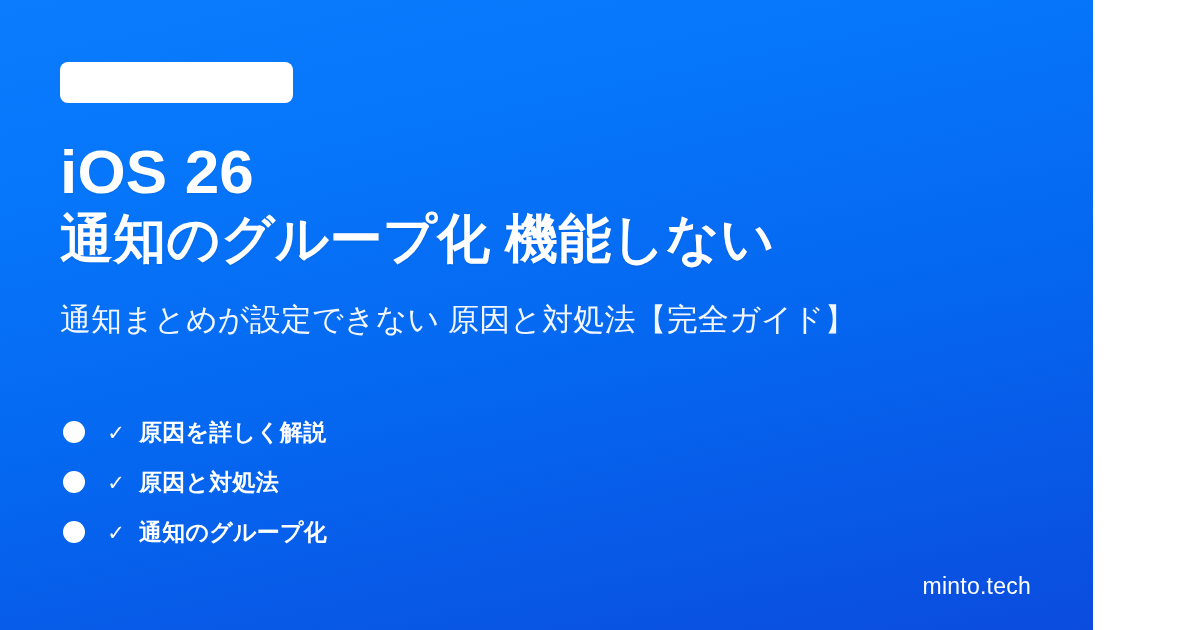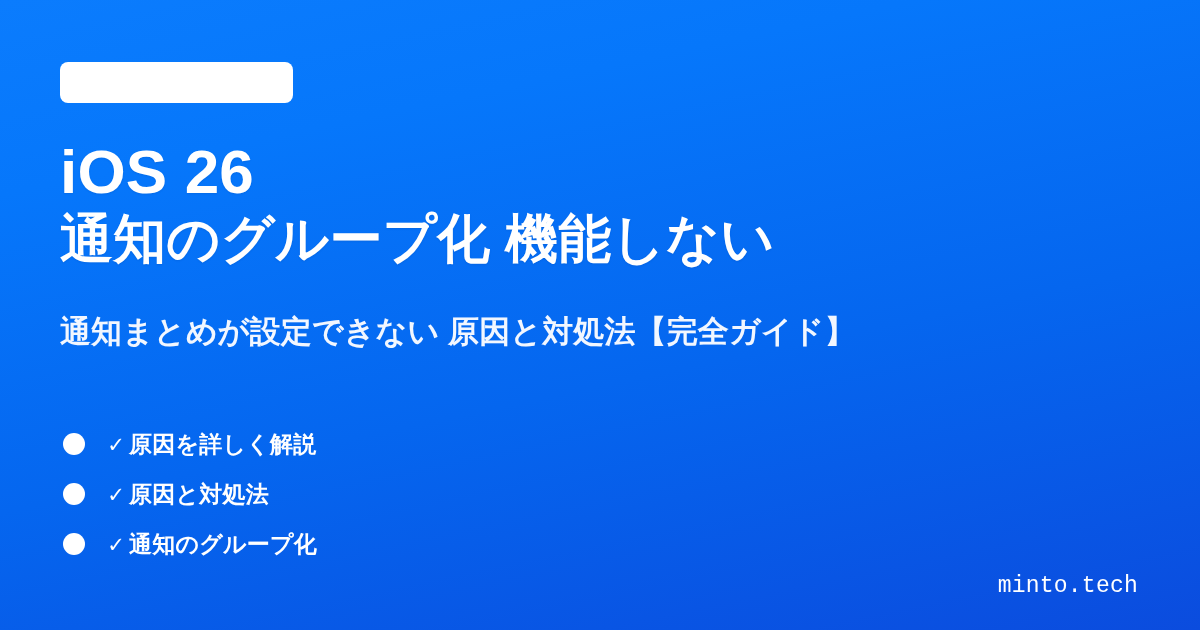--- a/index.html
+++ b/index.html
@@ -4,21 +4,21 @@
 <title>minto.tech OGP card</title>
 <style>
   html, body {
     margin: 0;
     padding: 0;
     background: #ffffff;
   }
 
   .card {
     position: relative;
-    width: 1200px;
+    width: 1093px;
     height: 630px;
     overflow: hidden;
     box-sizing: border-box;
     font-family: "Liberation Sans", "DejaVu Sans", sans-serif;
     -webkit-font-smoothing: antialiased;
   }
 
   
   .card-bg {
     position: absolute;
@@ -71,24 +71,24 @@
     line-height: 1.18;
   }
   .headline-line-2 {
     display: block;
     font-size: 53px;
     line-height: 1.18;
   }
 
   
   .subtitle {
-    margin-top: 20px;
+    margin-top: 8px;
     color: #f2f7ff;
     font-size: 31px;
-    font-weight: 700;
+    font-weight: 400;
     line-height: 1.3;
     letter-spacing: .004em;
   }
 
   
   .bullets {
     margin: 36px 0 0 0;
     padding: 0;
     list-style: none;
   }
@@ -110,35 +110,34 @@
     flex: 0 0 auto;
     margin-left: 18px;
     display: flex;
     align-items: center;
     justify-content: center;
     color: #ffffff;
     font-size: 21px;
     line-height: 1;
   }
   .bullet-label {
-    margin-left: 0;
+    margin-left: 10px;
     color: #ffffff;
     font-size: 23px;
     font-weight: 600;
     line-height: 1;
     letter-spacing: .01em;
   }
 
   
   .footer {
     margin-top: auto;
     display: flex;
     justify-content: flex-end;
     align-items: flex-end;
-    font-family: Liberation Mono, monospace;
   }
   .footer-brand {
     color: #ffffff;
     font-size: 23px;
     font-weight: 500;
     letter-spacing: .01em;
     line-height: 1;
     padding-right: 2px;
     padding-bottom: 4px;
   }

